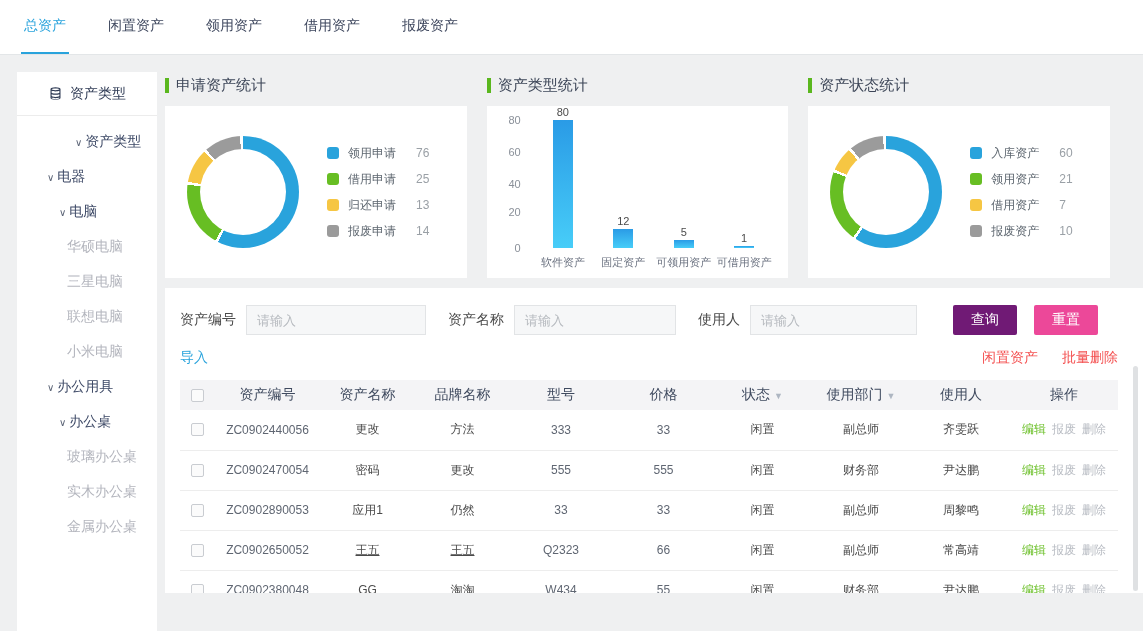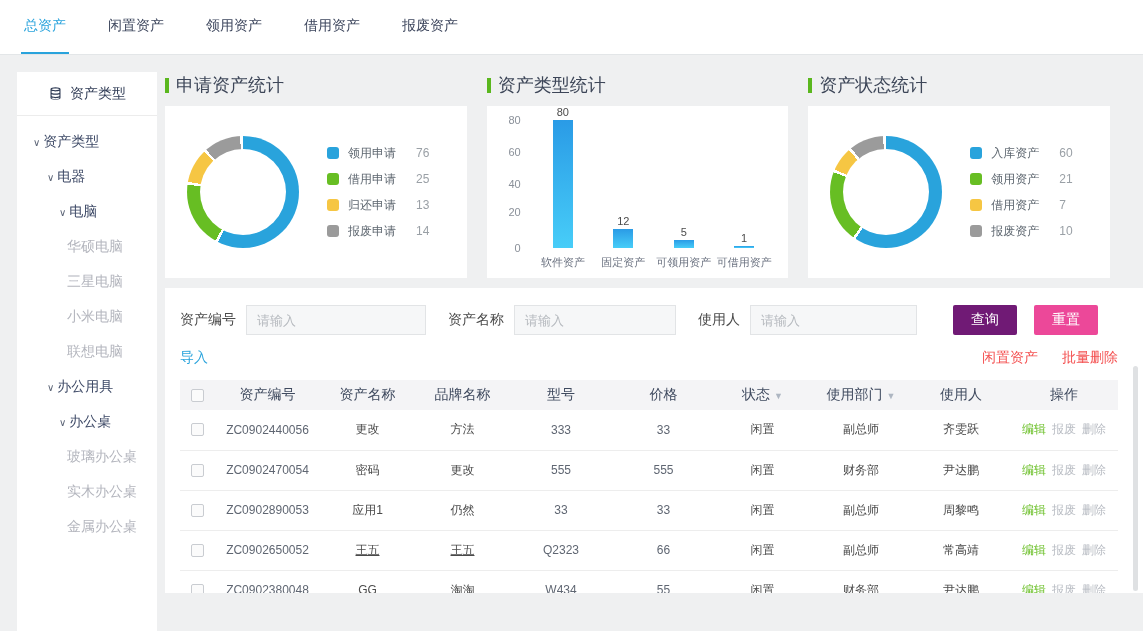--- a/index.html
+++ b/index.html
@@ -11,29 +11,29 @@
   .tab { margin-right:36px; display:flex; align-items:center; font-size:14px; color:#3c455c; cursor:pointer; border-bottom:2px solid transparent; padding:0 3px; }
   .tab.active { color:#29a3dc; border-bottom-color:#29a3dc; }
 
   
   .layout { display:flex; padding:17px 0 0 17px; height:446px; gap:8px;justify-content:center; }
   .sidebar { width:140px; background:#fff; flex-shrink:0; height:559px; overflow:hidden; }
   .sb-head { display:flex; align-items:center; justify-content:center; gap:7px; height:44px; border-bottom:1px solid #ececec; color:#2e3a54; font-size:14px; }
   .tree { padding-top:8px; }
   .tree-item { height:35px; line-height:35px; font-size:14px; color:#3d4966; cursor:pointer; white-space:nowrap; }
   .tree-item.leaf { color:#b3b5bd; }
-  .lvl1 { padding-left:16px; } .lvl2 { padding-left:30px; } .lvl3 { padding-left:42px; } .lvl4 { padding-left:50px; }
+  .lvl1 { padding-left:16px;margin-left:42px; } .lvl2 { padding-left:30px; } .lvl3 { padding-left:42px; } .lvl4 { padding-left:50px; }
   .caret { font-size:10px; color:#5c6577; margin-right:3px; display:inline-block; }
 
   .main { flex:1; min-width:0; }
 
   
   .charts-row { display:flex; gap:20px; padding-right:33px; }
   .chart-block { flex:1; min-width:0; }
-  .chart-title { display:flex; align-items:center; gap:7px; font-size:18px; color:#3d4658; height:26px; }
+  .chart-title { display:flex; align-items:center; gap:7px; font-size:15px; color:#3d4658; height:26px; }
   .tbar { width:4px; height:15px; background:#5ab71e; flex-shrink:0; }
   .chart-panel { background:#fff; height:172px; margin-top:8px; position:relative; }
 
   .donut-panel { display:flex; align-items:center; padding:0 16px 0 22px; }
   .donut { width:112px; height:112px; border-radius:50%; position:relative; flex-shrink:0; }
   .donut::after { content:""; position:absolute; inset:13px; background:#fff; border-radius:50%; }
   .legend { flex:1; margin-left:28px; }
   .legend-row { display:flex; align-items:center; height:26px; cursor:pointer; }
   .chip { width:12px; height:12px; border-radius:3px; margin-right:9px; flex-shrink:0; }
   .legend-label { font-size:12px; color:#5e6770; width:68px; }
@@ -100,22 +100,22 @@
         <path fill="#2e3a54" d="M12 2C7.6 2 4 3.2 4 4.8v14.4C4 20.8 7.6 22 12 22s8-1.2 8-2.8V4.8C20 3.2 16.4 2 12 2zm0 1.8c3.9 0 6.2.9 6.2 1.4S15.9 6.6 12 6.6 5.8 5.7 5.8 5.2 8.1 3.8 12 3.8zM5.8 7.6c1.5.7 3.8 1 6.2 1s4.7-.3 6.2-1v3c0 .5-2.3 1.4-6.2 1.4s-6.2-.9-6.2-1.4v-3zm0 5.4c1.5.7 3.8 1 6.2 1s4.7-.3 6.2-1v3c0 .5-2.3 1.4-6.2 1.4S5.8 16.5 5.8 16v-3zm0 5.4c1.5.7 3.8 1 6.2 1s4.7-.3 6.2-1v1.2c0 .5-2.3 1.4-6.2 1.4s-6.2-.9-6.2-1.4v-1.2z"></path>
       </svg>
       <span>资产类型</span>
     </div>
     <div class="tree" id="tree">
         <div class="tree-item lvl1"><span class="caret">∨</span><span>资产类型</span></div>
         <div class="tree-item lvl2"><span class="caret">∨</span><span>电器</span></div>
         <div class="tree-item lvl3"><span class="caret">∨</span><span>电脑</span></div>
         <div class="tree-item lvl4 leaf"><span>华硕电脑</span></div>
         <div class="tree-item lvl4 leaf"><span>三星电脑</span></div>
+        <div class="tree-item lvl4 leaf"><span>联想电脑</span></div>
         <div class="tree-item lvl4 leaf"><span>小米电脑</span></div>
-        <div class="tree-item lvl4 leaf"><span>联想电脑</span></div>
         <div class="tree-item lvl2"><span class="caret">∨</span><span>办公用具</span></div>
         <div class="tree-item lvl3"><span class="caret">∨</span><span>办公桌</span></div>
         <div class="tree-item lvl4 leaf"><span>玻璃办公桌</span></div>
         <div class="tree-item lvl4 leaf"><span>实木办公桌</span></div>
         <div class="tree-item lvl4 leaf"><span>金属办公桌</span></div>
       </div>
   </div>
 
   <div class="main">
 

